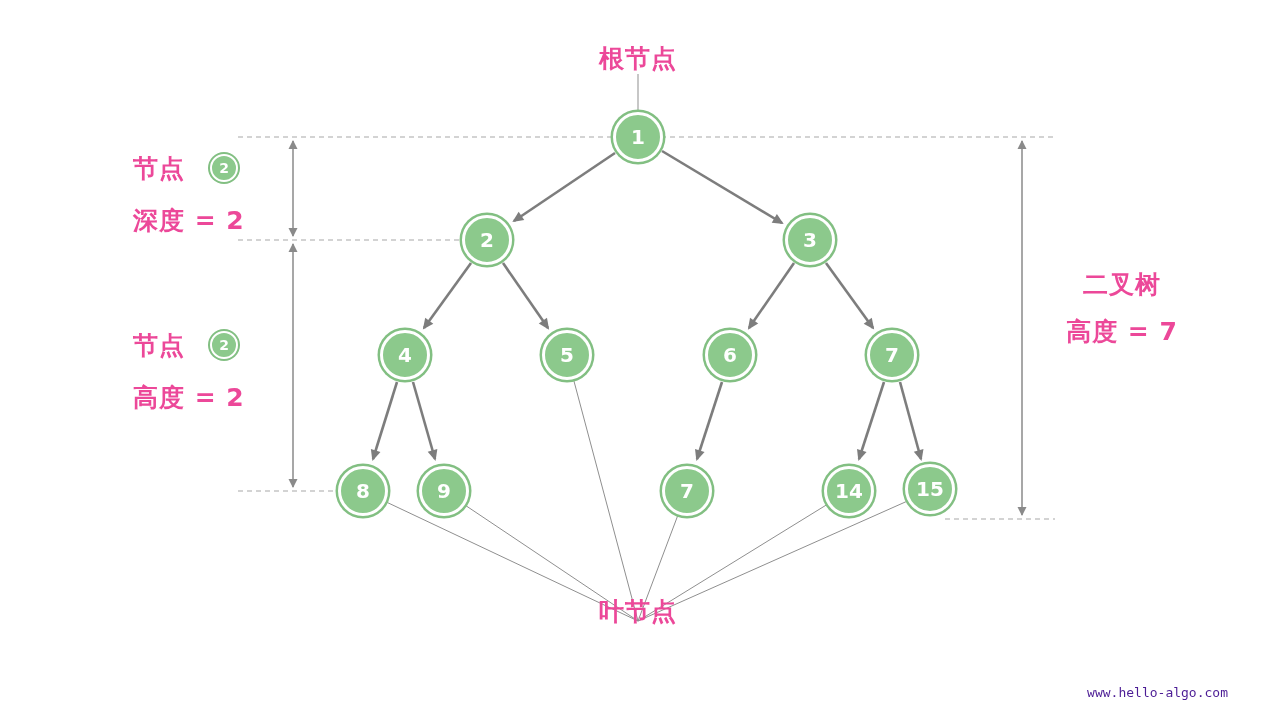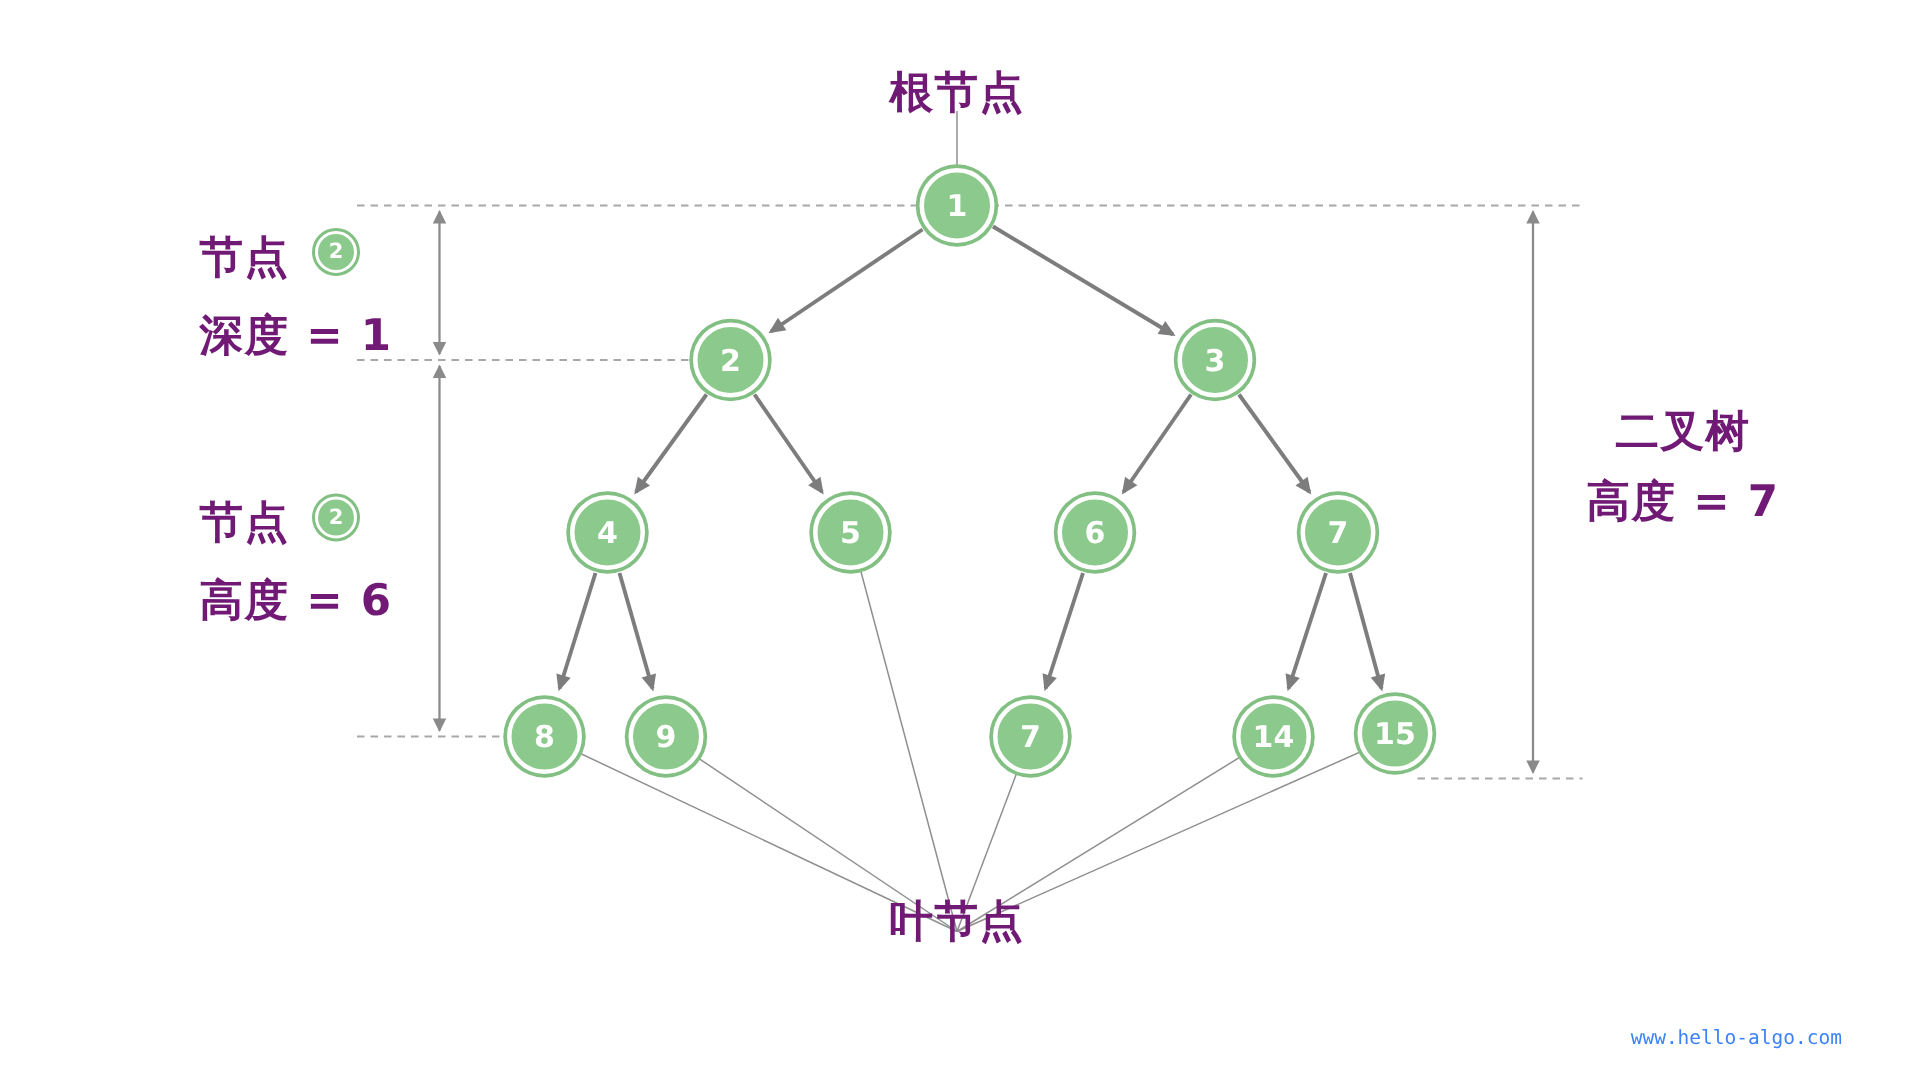--- a/index.html
+++ b/index.html
@@ -9,23 +9,23 @@
   .edge{stroke:#7d7d7d;stroke-width:2.6;fill:none;}
   .thin{stroke:#8f8f8f;stroke-width:1;fill:none;}
   .dash{stroke:#a8a8a8;stroke-width:1.2;stroke-dasharray:5 4;fill:none;}
   .measure{stroke:#8a8a8a;stroke-width:1.5;fill:none;}
   .node{position:absolute;width:44px;height:44px;border-radius:50%;background:#8cc98c;
         border:3px solid #ffffff;box-shadow:0 0 0 2.5px #82bf82;color:#ffffff;
         font-weight:bold;font-size:20px;display:flex;align-items:center;justify-content:center;z-index:2;}
   .badge{position:absolute;width:24px;height:24px;border-radius:50%;background:#8cc98c;
         border:2px solid #ffffff;box-shadow:0 0 0 2px #82bf82;color:#ffffff;
         font-weight:bold;font-size:14px;display:flex;align-items:center;justify-content:center;z-index:2;}
-  .cn{position:absolute;color:#701a75;font-weight:700;font-size:29px;letter-spacing:1px;z-index:2;white-space:nowrap;}
+  .cn{position:absolute;color:#ec4899;font-weight:700;font-size:25px;letter-spacing:1px;z-index:2;white-space:nowrap;}
   .center-x{transform:translateX(-50%);}
-  .watermark{position:absolute;right:52px;bottom:20px;color:#3b82f6;font-size:13px;
+  .watermark{position:absolute;right:52px;bottom:20px;color:#4c1d95;font-size:13px;
         font-family:"DejaVu Sans Mono",monospace;z-index:2;}
 </style>
 </head>
 <body>
 
 <div class="stage">
 
   <svg class="wires" width="1280" height="720">
     <defs>
       <marker id="tArrow" orient="auto" markerUnits="userSpaceOnUse" markerWidth="16" markerHeight="16" refX="10" refY="6">
@@ -85,24 +85,24 @@
   <div class="node" style="left:419px;top:466px">9</div>
   <div class="node" style="left:662px;top:466px">7</div>
   <div class="node" style="left:824px;top:466px">14</div>
   <div class="node" style="left:905px;top:464px">15</div>
 
   <div class="cn center-x" style="left:638px;top:42px">根节点</div>
   <div class="cn center-x" style="left:638px;top:595px">叶节点</div>
 
   <div class="cn" style="left:133px;top:152px">节点</div>
   <div class="badge" style="left:210px;top:154px">2</div>
-  <div class="cn" style="left:133px;top:204px">深度 = 1</div>
+  <div class="cn" style="left:133px;top:204px">深度 = 2</div>
 
   <div class="cn" style="left:133px;top:329px">节点</div>
   <div class="badge" style="left:210px;top:331px">2</div>
-  <div class="cn" style="left:133px;top:381px">高度 = 6</div>
+  <div class="cn" style="left:133px;top:381px">高度 = 2</div>
 
   <div class="cn center-x" style="left:1122px;top:268px">二叉树</div>
   <div class="cn center-x" style="left:1122px;top:315px">高度 = 7</div>
 
   <div class="watermark">www.hello-algo.com</div>
 
 </div>
 
 </body></html>

